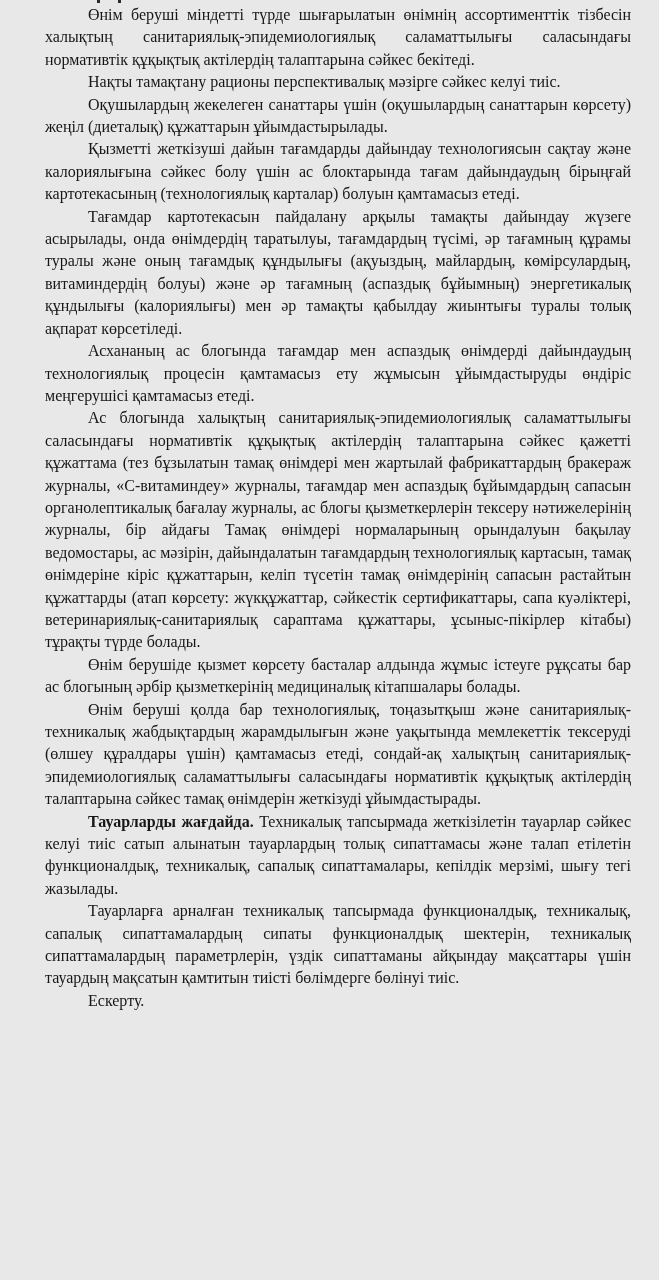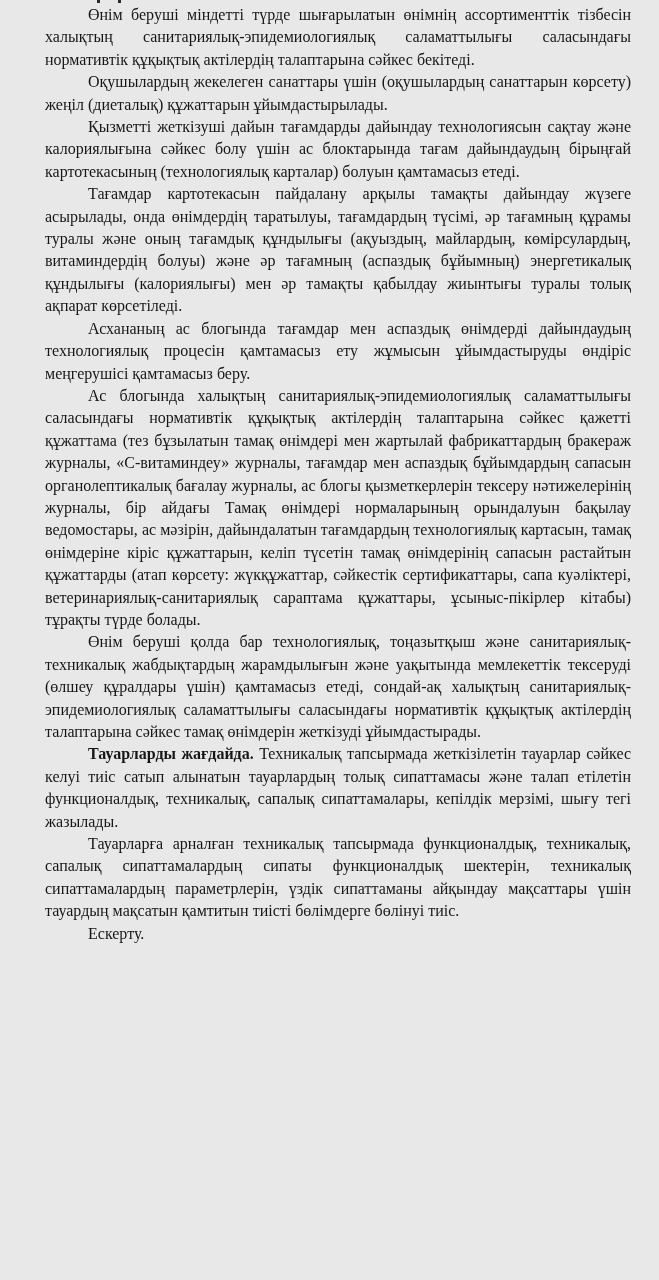--- a/index.html
+++ b/index.html
@@ -52,25 +52,27 @@
 
 <div class="page">
 
   <div class="top-clip">
     <span class="mark m1"></span>
     <span class="mark m2"></span>
   </div>
 
   <div class="body-text">
     <p>Өнім беруші міндетті түрде шығарылатын өнімнің ассортименттік тізбесін халықтың санитариялық-эпидемиологиялық саламаттылығы саласындағы нормативтік құқықтық актілердің талаптарына сәйкес бекітеді.</p>
+    <p>Нақты тамақтану рационы перспективалық мәзірге сәйкес келуі тиіс.</p>
     <p>Оқушылардың жекелеген санаттары үшін (оқушылардың санаттарын көрсету) жеңіл (диеталық) құжаттарын ұйымдастырылады.</p>
     <p>Қызметті жеткізуші дайын тағамдарды дайындау технологиясын сақтау және калориялығына сәйкес болу үшін ас блоктарында тағам дайындаудың бірыңғай картотекасының (технологиялық карталар) болуын қамтамасыз етеді.</p>
     <p>Тағамдар картотекасын пайдалану арқылы тамақты дайындау жүзеге асырылады, онда өнімдердің таратылуы, тағамдардың түсімі, әр тағамның құрамы туралы және оның тағамдық құндылығы (ақуыздың, майлардың, көмірсулардың, витаминдердің болуы) және әр тағамның (аспаздық бұйымның) энергетикалық құндылығы (калориялығы) мен әр тамақты қабылдау жиынтығы туралы толық ақпарат көрсетіледі.</p>
-    <p>Асхананың ас блогында тағамдар мен аспаздық өнімдерді дайындаудың технологиялық процесін қамтамасыз ету жұмысын ұйымдастыруды өндіріс меңгерушісі қамтамасыз беру.</p>
+    <p>Асхананың ас блогында тағамдар мен аспаздық өнімдерді дайындаудың технологиялық процесін қамтамасыз ету жұмысын ұйымдастыруды өндіріс меңгерушісі қамтамасыз етеді.</p>
     <p>Ас блогында халықтың санитариялық-эпидемиологиялық саламаттылығы саласындағы нормативтік құқықтық актілердің талаптарына сәйкес қажетті құжаттама (тез бұзылатын тамақ өнімдері мен жартылай фабрикаттардың бракераж журналы, «С-витаминдеу» журналы, тағамдар мен аспаздық бұйымдардың сапасын органолептикалық бағалау журналы, ас блогы қызметкерлерін тексеру нәтижелерінің журналы, бір айдағы Тамақ өнімдері нормаларының орындалуын бақылау ведомостары, ас мәзірін, дайындалатын тағамдардың технологиялық картасын, тамақ өнімдеріне кіріс құжаттарын, келіп түсетін тамақ өнімдерінің сапасын растайтын құжаттарды (атап көрсету: жүкқұжаттар, сәйкестік сертификаттары, сапа куәліктері, ветеринариялық-санитариялық сараптама құжаттары, ұсыныс-пікірлер кітабы) тұрақты түрде болады.</p>
+    <p>Өнім берушіде қызмет көрсету басталар алдында жұмыс істеуге рұқсаты бар ас блогының әрбір қызметкерінің медициналық кітапшалары болады.</p>
     <p>Өнім беруші қолда бар технологиялық, тоңазытқыш және санитариялық-техникалық жабдықтардың жарамдылығын және уақытында мемлекеттік тексеруді (өлшеу құралдары үшін) қамтамасыз етеді, сондай-ақ халықтың санитариялық-эпидемиологиялық саламаттылығы саласындағы нормативтік құқықтық актілердің талаптарына сәйкес тамақ өнімдерін жеткізуді ұйымдастырады.</p>
     <p><span class="lead">Тауарларды жағдайда.</span>
       <span>Техникалық тапсырмада жеткізілетін тауарлар сәйкес келуі тиіс сатып алынатын тауарлардың толық сипаттамасы және талап етілетін функционалдық, техникалық, сапалық сипаттамалары, кепілдік мерзімі, шығу тегі жазылады.</span></p>
     <p>Тауарларға арналған техникалық тапсырмада функционалдық, техникалық, сапалық сипаттамалардың сипаты функционалдық шектерін, техникалық сипаттамалардың параметрлерін, үздік сипаттаманы айқындау мақсаттары үшін тауардың мақсатын қамтитын тиісті бөлімдерге бөлінуі тиіс.</p>
     <p>Ескерту.</p>
 
   </div>
 
 </div>
 

